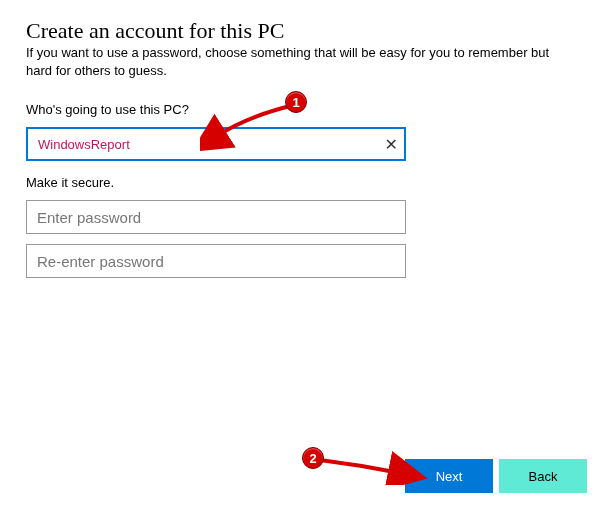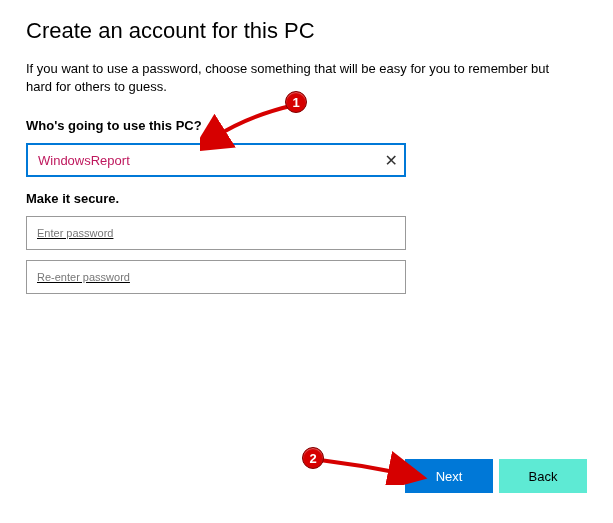--- a/index.html
+++ b/index.html
@@ -9,32 +9,33 @@
       width: 613px;
       height: 523px;
       position: relative;
       padding: 18px 26px;
       color: #000;
     }
     .title {
       font-size: 22px;
       font-weight: 400;
       color: #000;
-      margin-bottom: 16px;
+      margin-bottom: 0;
+      font-family: Liberation Serif, serif;
     }
     .subtitle {
       font-size: 13px;
       color: #000;
       line-height: 1.4;
       margin-bottom: 22px;
       max-width: 540px;
     }
     .section-label {
       font-size: 13px;
-      font-weight: 700;
+      font-weight: 400;
       color: #000;
       margin-bottom: 10px;
     }
     .input-wrap {
       position: relative;
       width: 380px;
       margin-bottom: 10px;
     }
     .username-input {
       width: 380px;
@@ -54,27 +55,26 @@
       font-size: 16px;
       color: #333;
       cursor: pointer;
       font-family: Arial, sans-serif;
     }
     .plain-input {
       width: 380px;
       height: 34px;
       border: 1px solid #999;
       padding: 12px 10px;
-      font-size: 11px;
+      font-size: 15px;
       font-family: inherit;
       color: #000;
       outline: none;
       display: block;
       margin-bottom: 10px;
-      text-decoration: underline;
     }
     .plain-input::placeholder { color: #777; }
     .section2 { margin-top: 14px; }
     .button-row {
       position: absolute;
       bottom: 30px;
       right: 26px;
       display: flex;
       gap: 6px;
     }

